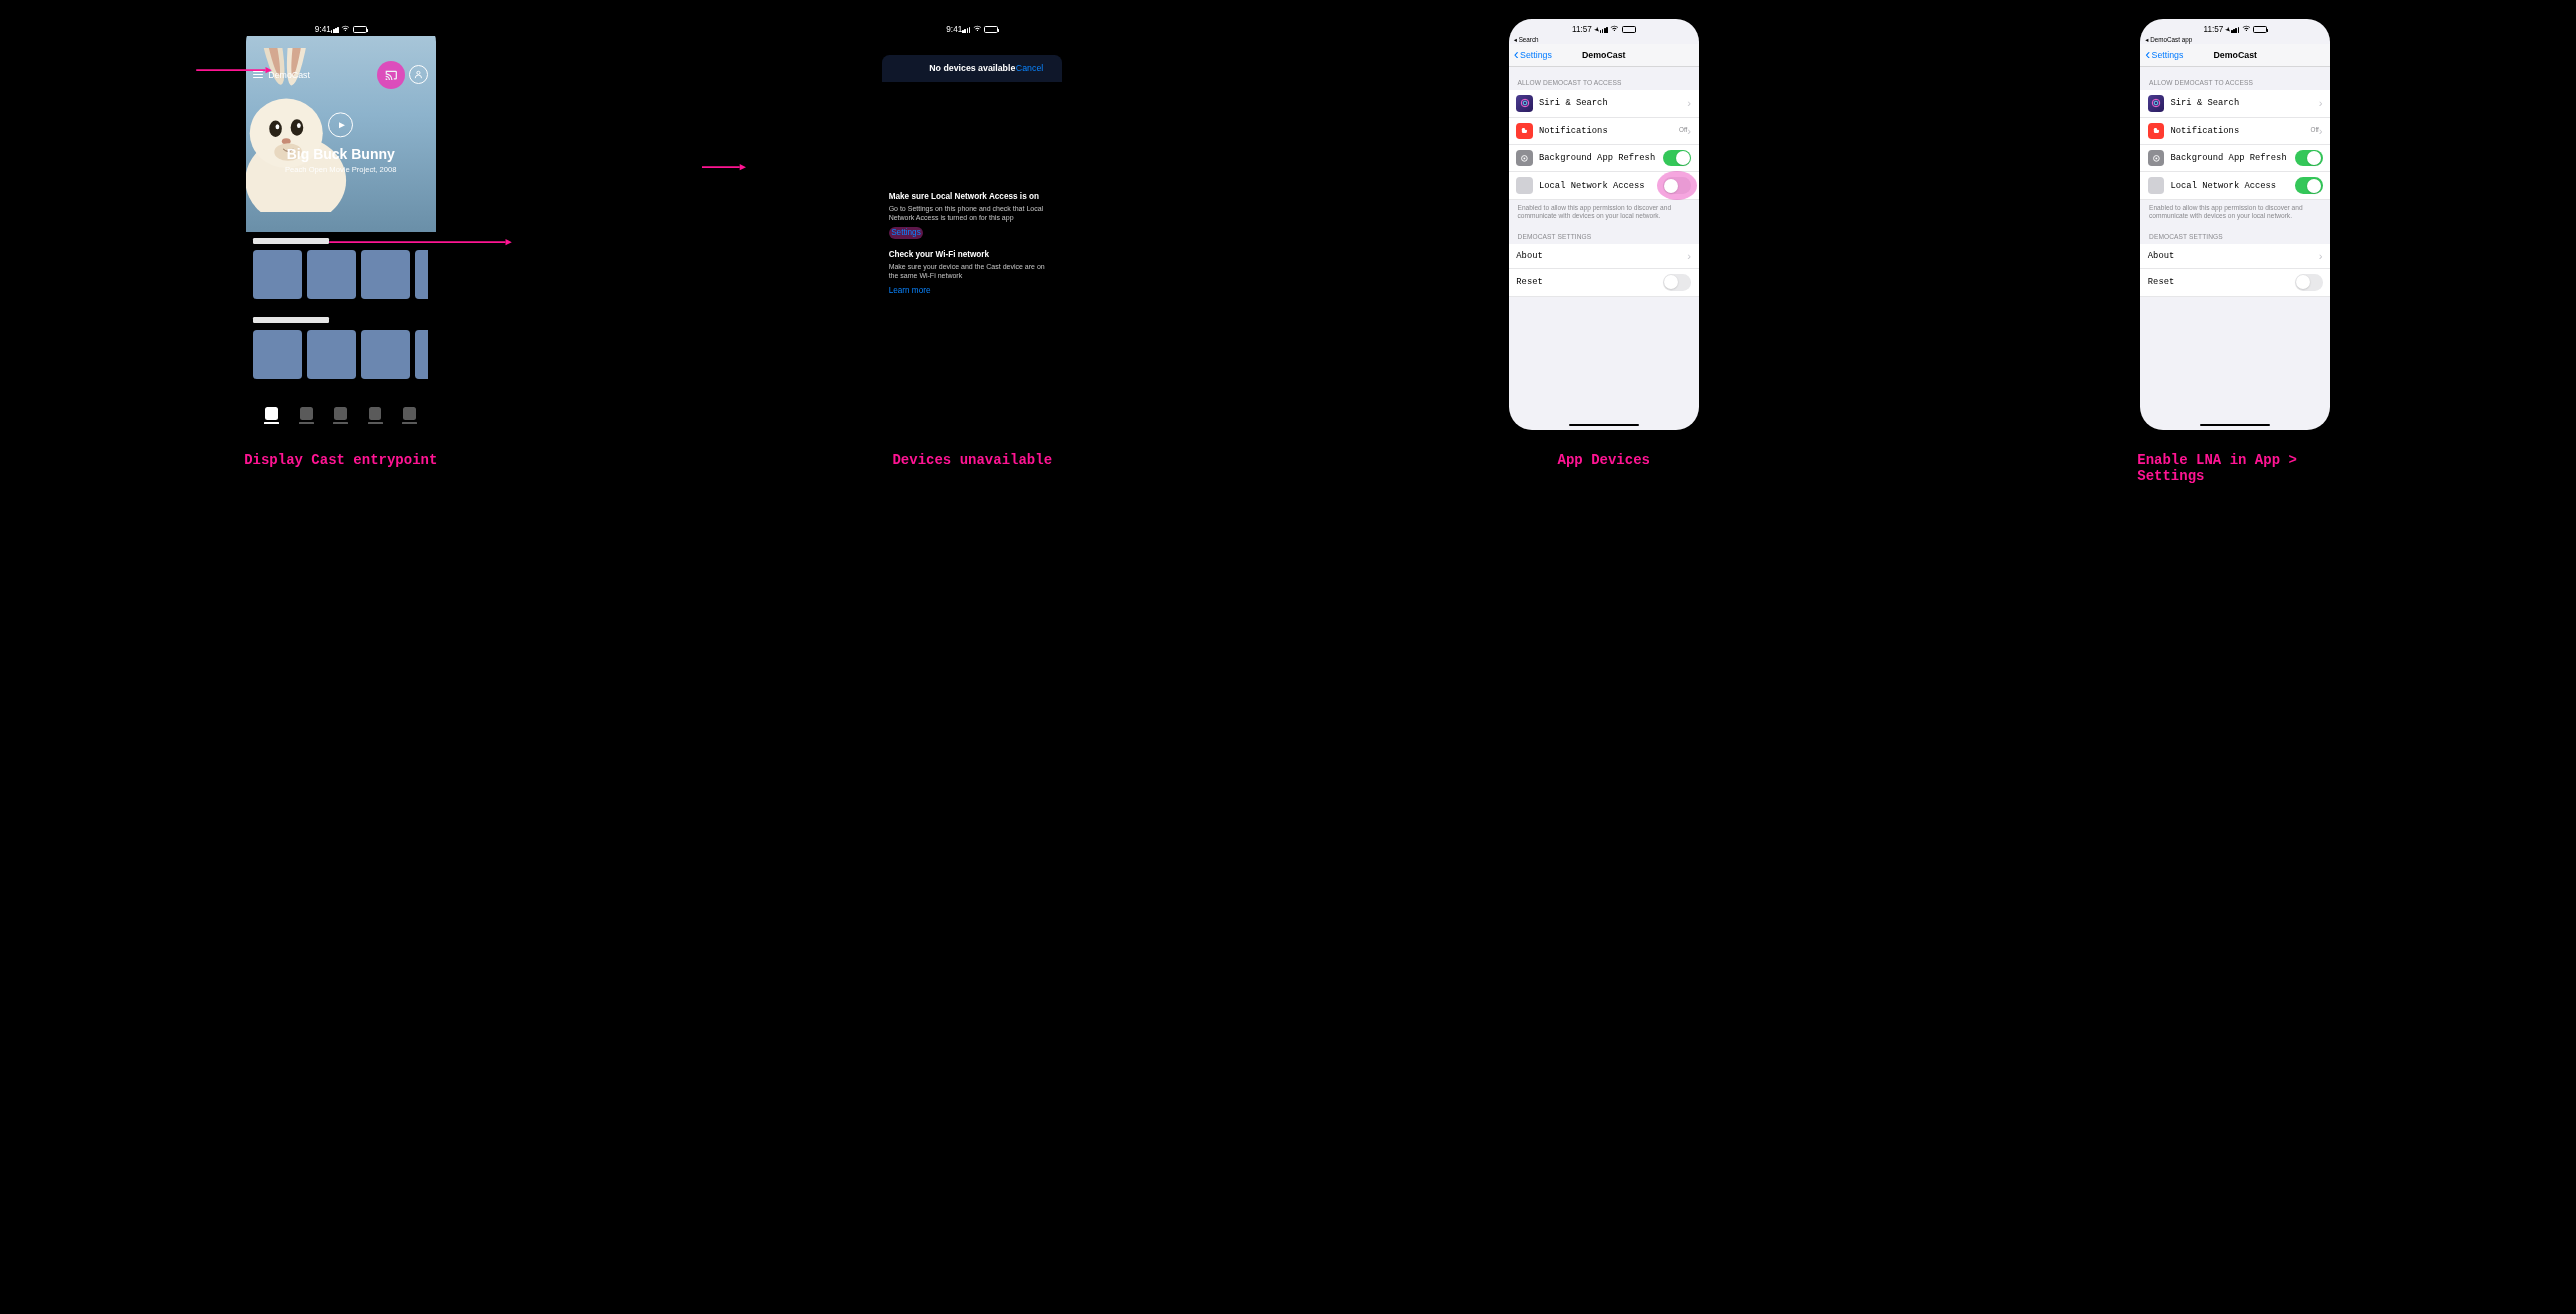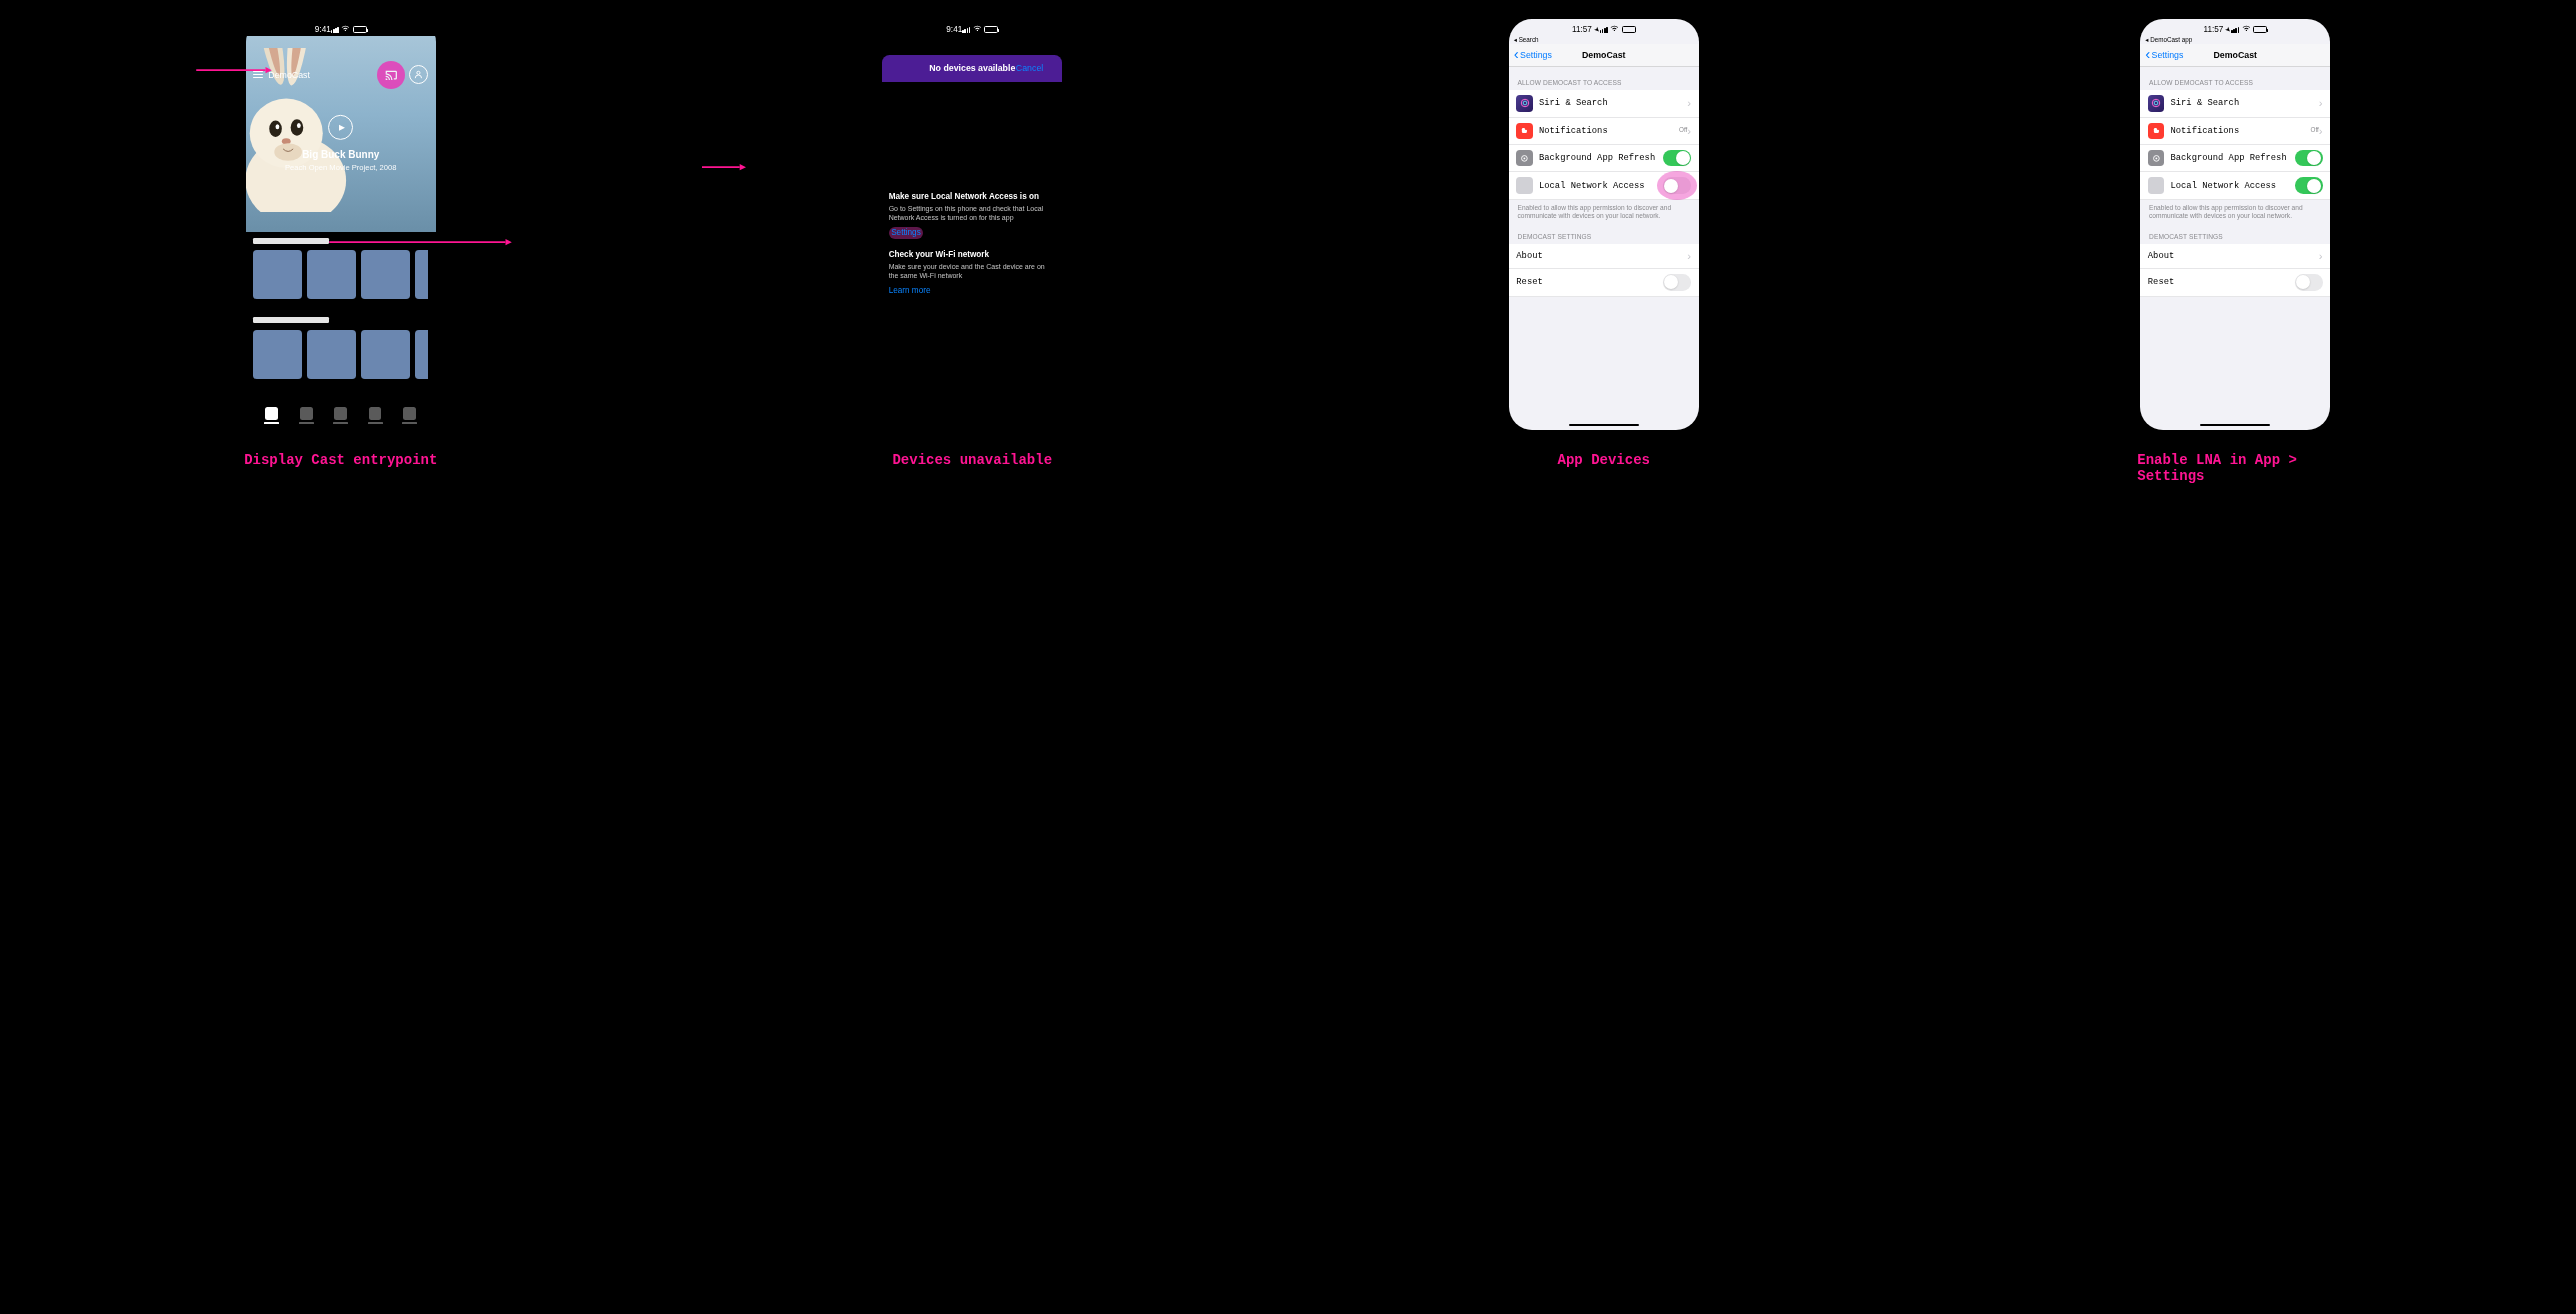--- a/index.html
+++ b/index.html
@@ -75,34 +75,34 @@
   .cast-pill {
     width: 28px; height: 28px; border-radius: 50%;
     background: #e83ab8; opacity:0.85;
     display:flex; align-items:center; justify-content:center;
     margin-right:3.8px;
   }
   .profile-circle { width: 19px; height: 19px; border: 1.3px solid #fff; border-radius:50%; display:flex; align-items:center; justify-content:center;}
   .hero-center { position:absolute; top:55%; left:50%; transform:translate(-50%,-50%); text-align:center; color:#fff; width:100%;}
   .play-btn { width:25px;height:25px; border:1.3px solid #fff; border-radius:50%; margin:0 auto 8.8px; display:flex; align-items:center; justify-content:center;}
   .play-btn::after{content:'';width:0;height:0;border-left:6.3px solid #fff;border-top:3.8px solid transparent;border-bottom:3.8px solid transparent; margin-left:1.9px;}
-  .hero-title { font-size:10px; font-weight:700; }
+  .hero-title { font-size:14px; font-weight:700; }
   .hero-sub { font-size:7.6px; opacity:0.95; margin-top:2.5px; }
   .tray { padding: 6.3px 7.6px 0; }
   .tray-label { width:76px; height:6.3px; background:#e5e5e5; border-radius:1.3px; margin-bottom:6.3px;}
   .tray-row { display:flex; gap:5px; overflow:hidden; }
   .tile { width:49px; height:49px; background:#6b87b0; border-radius:3.8px; flex-shrink:0;}
   .tabbar { position:absolute; bottom:6.3px; left:0; right:0; display:flex; justify-content:space-around; padding:0 8.8px;}
   .tab { width:12.6px;height:12.6px; background:#5a5a5a; border-radius:2.5px;}
   .tab.active { background:#fff; }
   .tab-underline{ width:15px;height:1.3px;background:#5a5a5a;margin-top:2.5px;border-radius:0.6px;}
   .tab.active + .tab-underline, .tabwrap.active .tab-underline{background:#fff;}
   .tabwrap{display:flex;flex-direction:column;align-items:center;}
   
-  .sheet-top { background:#4c1d95; border-radius:7.6px 7.6px 0 0; margin:19px 5px 0; padding:8.8px 7.6px; display:flex; align-items:center; justify-content:space-between; position:relative;}
+  .sheet-top { background:#0f172a; border-radius:7.6px 7.6px 0 0; margin:19px 5px 0; padding:8.8px 7.6px; display:flex; align-items:center; justify-content:space-between; position:relative;}
   .sheet-title { font-size:8.8px; font-weight:600; color:#fff; flex:1; text-align:center;}
   .cancel { color:#0a84ff; font-size:8.8px; position:absolute; right:19px;}
   .info-block { padding: 0 11.4px; margin-top:110px; color:#fff;}
   .info-h { font-size:8.2px; font-weight:700; margin-bottom:2.5px;}
   .info-p { font-size:7px; opacity:0.75; line-height:1.35; margin-bottom:3.8px;}
   .info-link { color:#0a84ff; font-size:8.2px; font-weight:500; display:inline-block;}
   .settings-highlight { background: rgba(232,58,184,0.4); padding:1.3px 2.5px; border-radius:7.6px;}
   
   .navbar { background:#f6f6f8; border-bottom:0.6px solid #d6d6d8; display:flex; align-items:center; justify-content:center; position:relative; height:23px;}
   .navtitle { font-weight:700; font-size:8.8px;}

